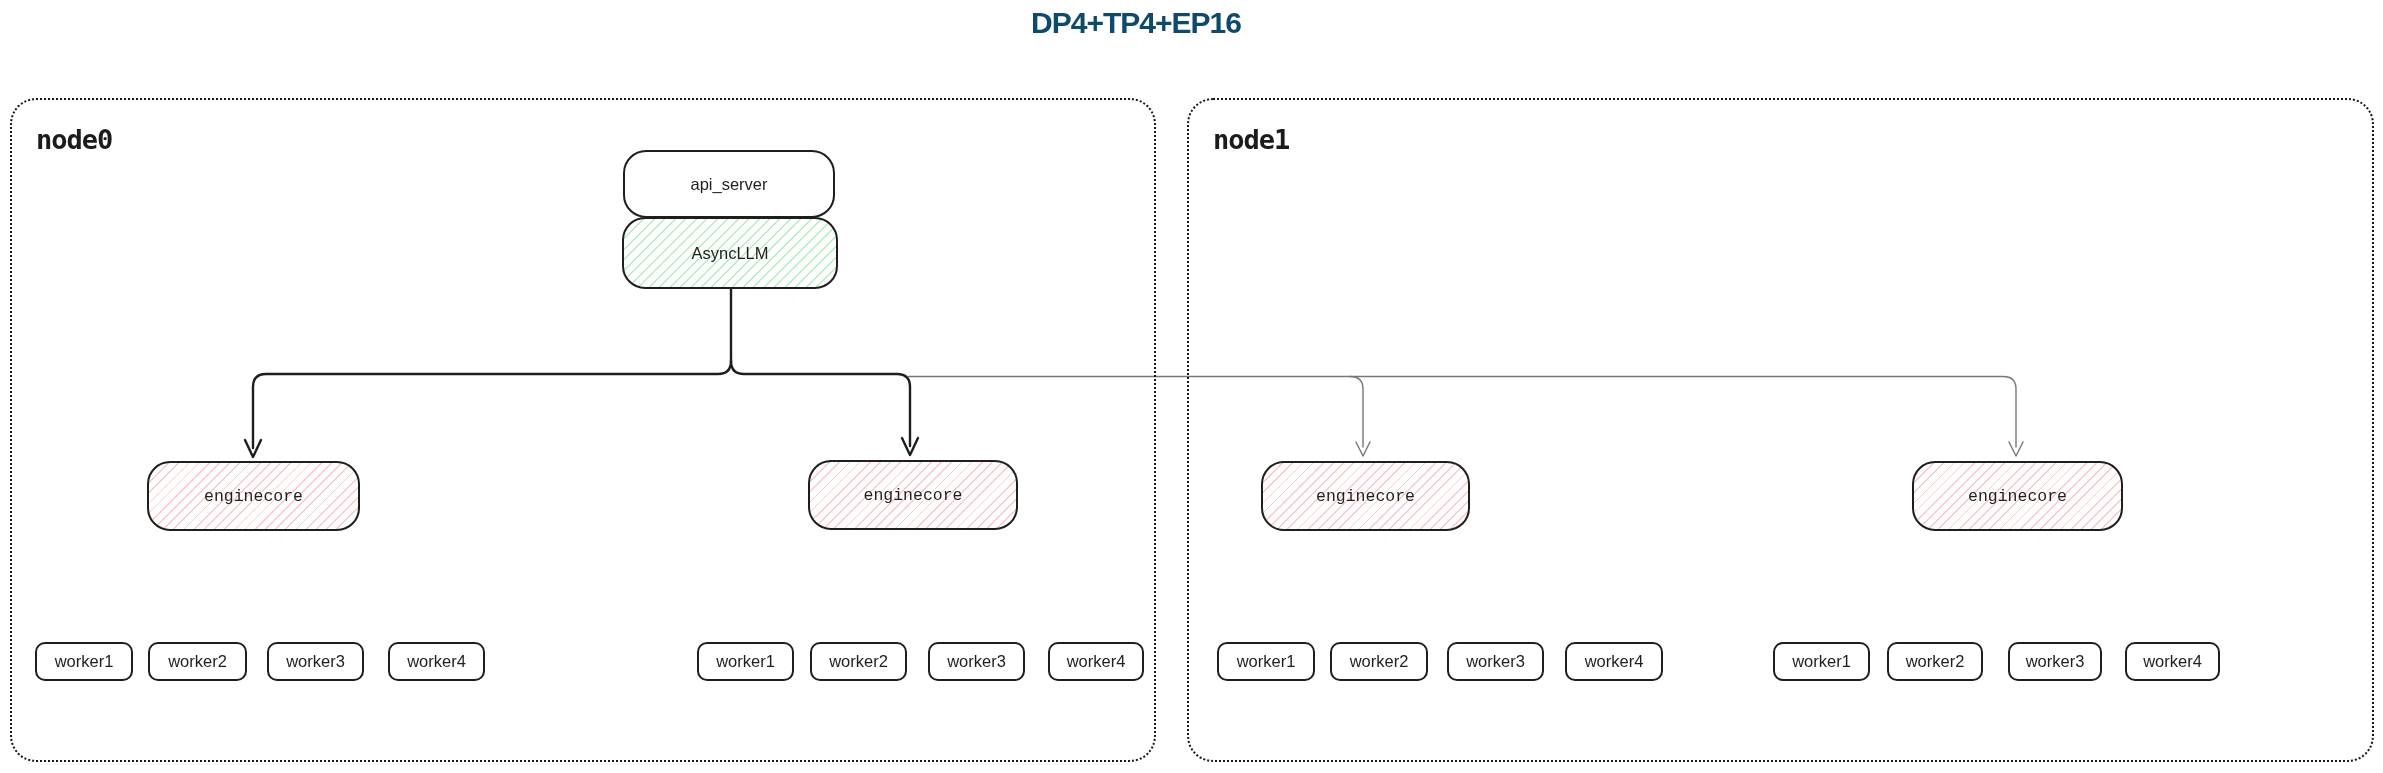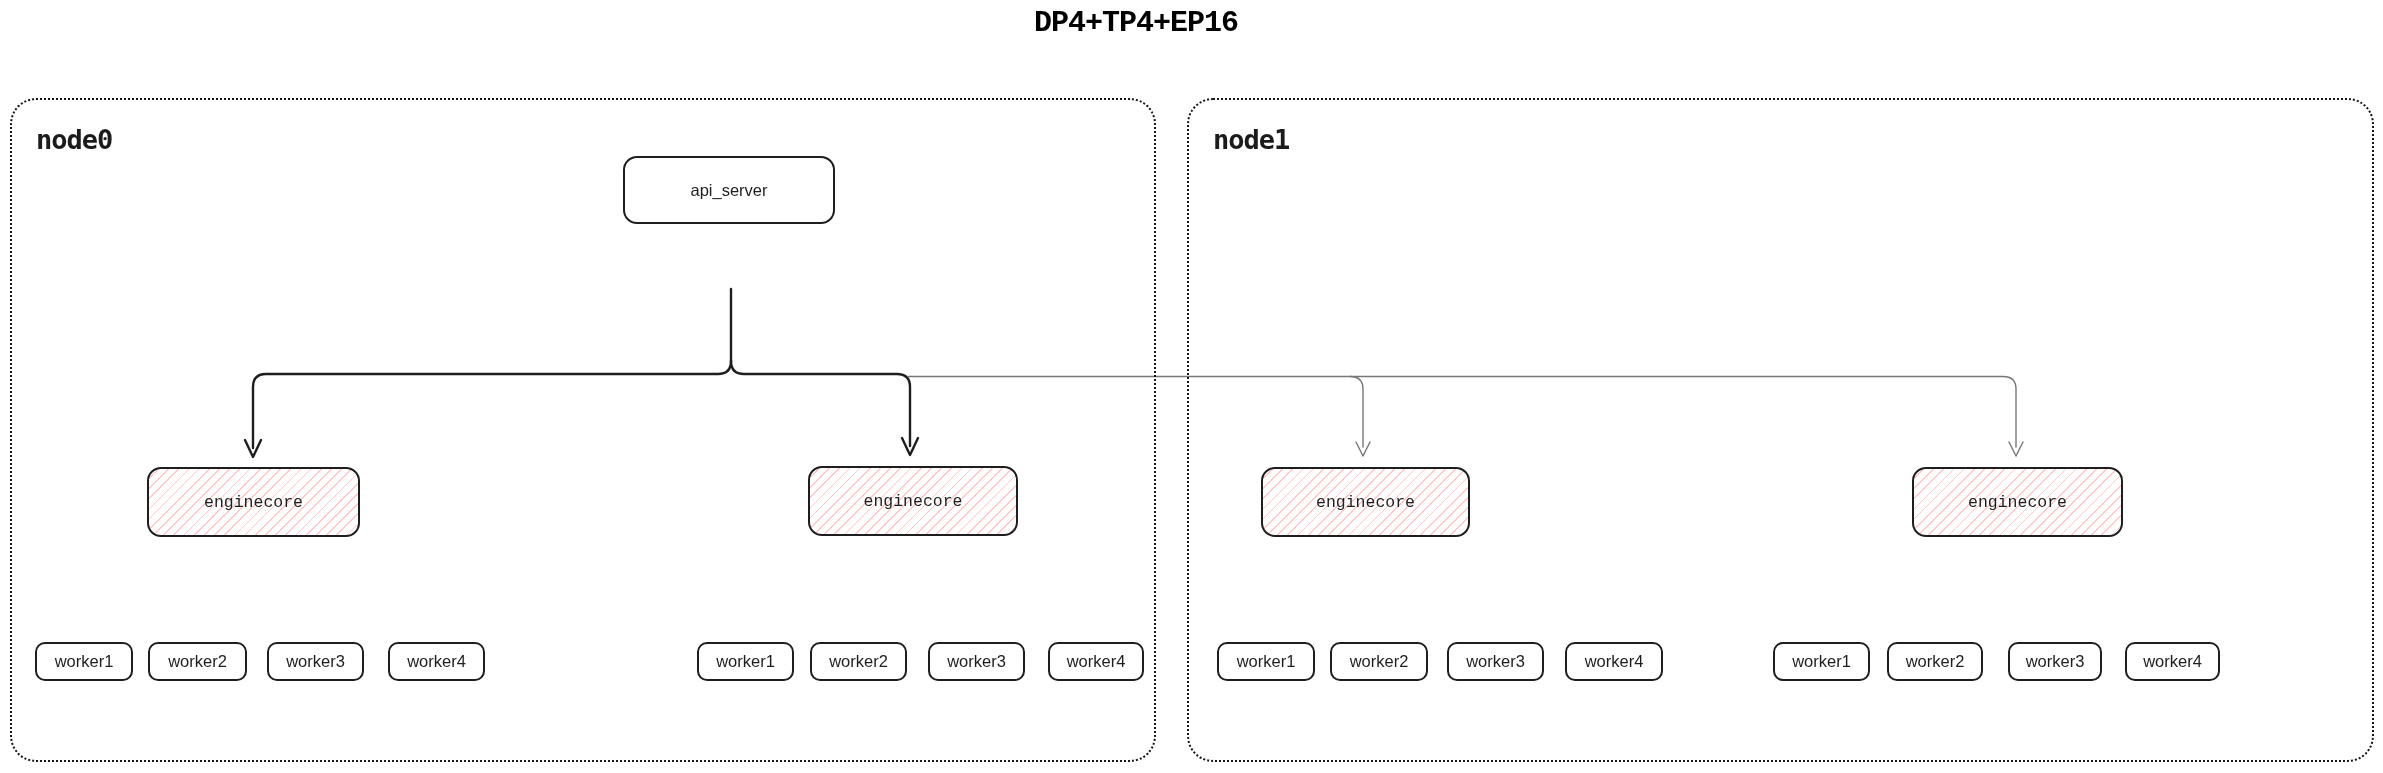--- a/index.html
+++ b/index.html
@@ -2,40 +2,40 @@
 <html><head>
 <meta charset="utf-8">
 <style>
   html,body { margin:0; padding:0; background:#ffffff; }
   .canvas {
     position:relative; width:2383px; height:773px; background:#ffffff;
     font-family:"Liberation Sans", sans-serif; color:#1e1e1e; overflow:hidden;
   }
   .title {
     position:absolute; left:1016px; top:6px; width:240px; text-align:center;
-    font-family:Liberation Mono, monospace; font-weight:600; font-size:30px;
-    color:#000000; letter-spacing:-1px;
+    font-family:Liberation Sans, sans-serif; font-weight:600; font-size:30px;
+    color:#0c4a6e; letter-spacing:-1px;
   }
   .node {
     position:absolute; border:2.5px dotted #161616; border-radius:26px;
     background:transparent; box-sizing:border-box;
   }
   .node0 { left:10px;  top:98px; width:1146px; height:664px; }
   .node1 { left:1187px; top:98px; width:1187px; height:664px;text-decoration:underline; }
   .node-label {
     position:absolute; left:24px; top:24px;
     font-family:"DejaVu Sans Mono", monospace; font-weight:700; font-size:27px;
     color:#1b1b1b; letter-spacing:-1px;text-align:right;
   }
   .box {
     position:absolute; box-sizing:border-box; border:2.2px solid #1e1e1e;
     background:#ffffff; display:flex; align-items:center; justify-content:center;
     font-size:16.5px; color:#1e1e1e;
   }
-  .big { border-radius:14px; height:70px;margin-top:6px; }
+  .big { border-radius:23px; height:70px; }
   .hatch-green {
     background-color:#ffffff;
     background-image:repeating-linear-gradient(135deg,
       rgba(0,0,0,0) 0px, rgba(0,0,0,0) 6px, #b2f2bb 6px, #b2f2bb 7.4px);
   }
   .hatch-red {
     background-color:#ffffff;
     background-image:repeating-linear-gradient(135deg,
       rgba(0,0,0,0) 0px, rgba(0,0,0,0) 6px, #ffc9c9 6px, #ffc9c9 7.2px);
     font-family:Liberation Mono, monospace;
@@ -73,20 +73,23 @@
   <div class="node node0">
     <div class="node-label">node0</div>
   </div>
 
   <div class="node node1">
     <div class="node-label">node1</div>
   </div>
 
   <div class="box big" style="left:623px; top:150px; width:212px; height:68px;">
     <span>api_server</span>
+  </div>
+  <div class="box big hatch-green" style="left:622px; top:217px; width:216px; height:72px;">
+    <span>AsyncLLM</span>
   </div>
 
   <div class="box big hatch-red" style="left:147px; top:461px; width:213px;">
     <span>enginecore</span>
   </div>
   <div class="box big hatch-red" style="left:808px; top:460px; width:210px;">
     <span>enginecore</span>
   </div>
   <div class="box big hatch-red" style="left:1261px; top:461px; width:209px;">
     <span>enginecore</span>

